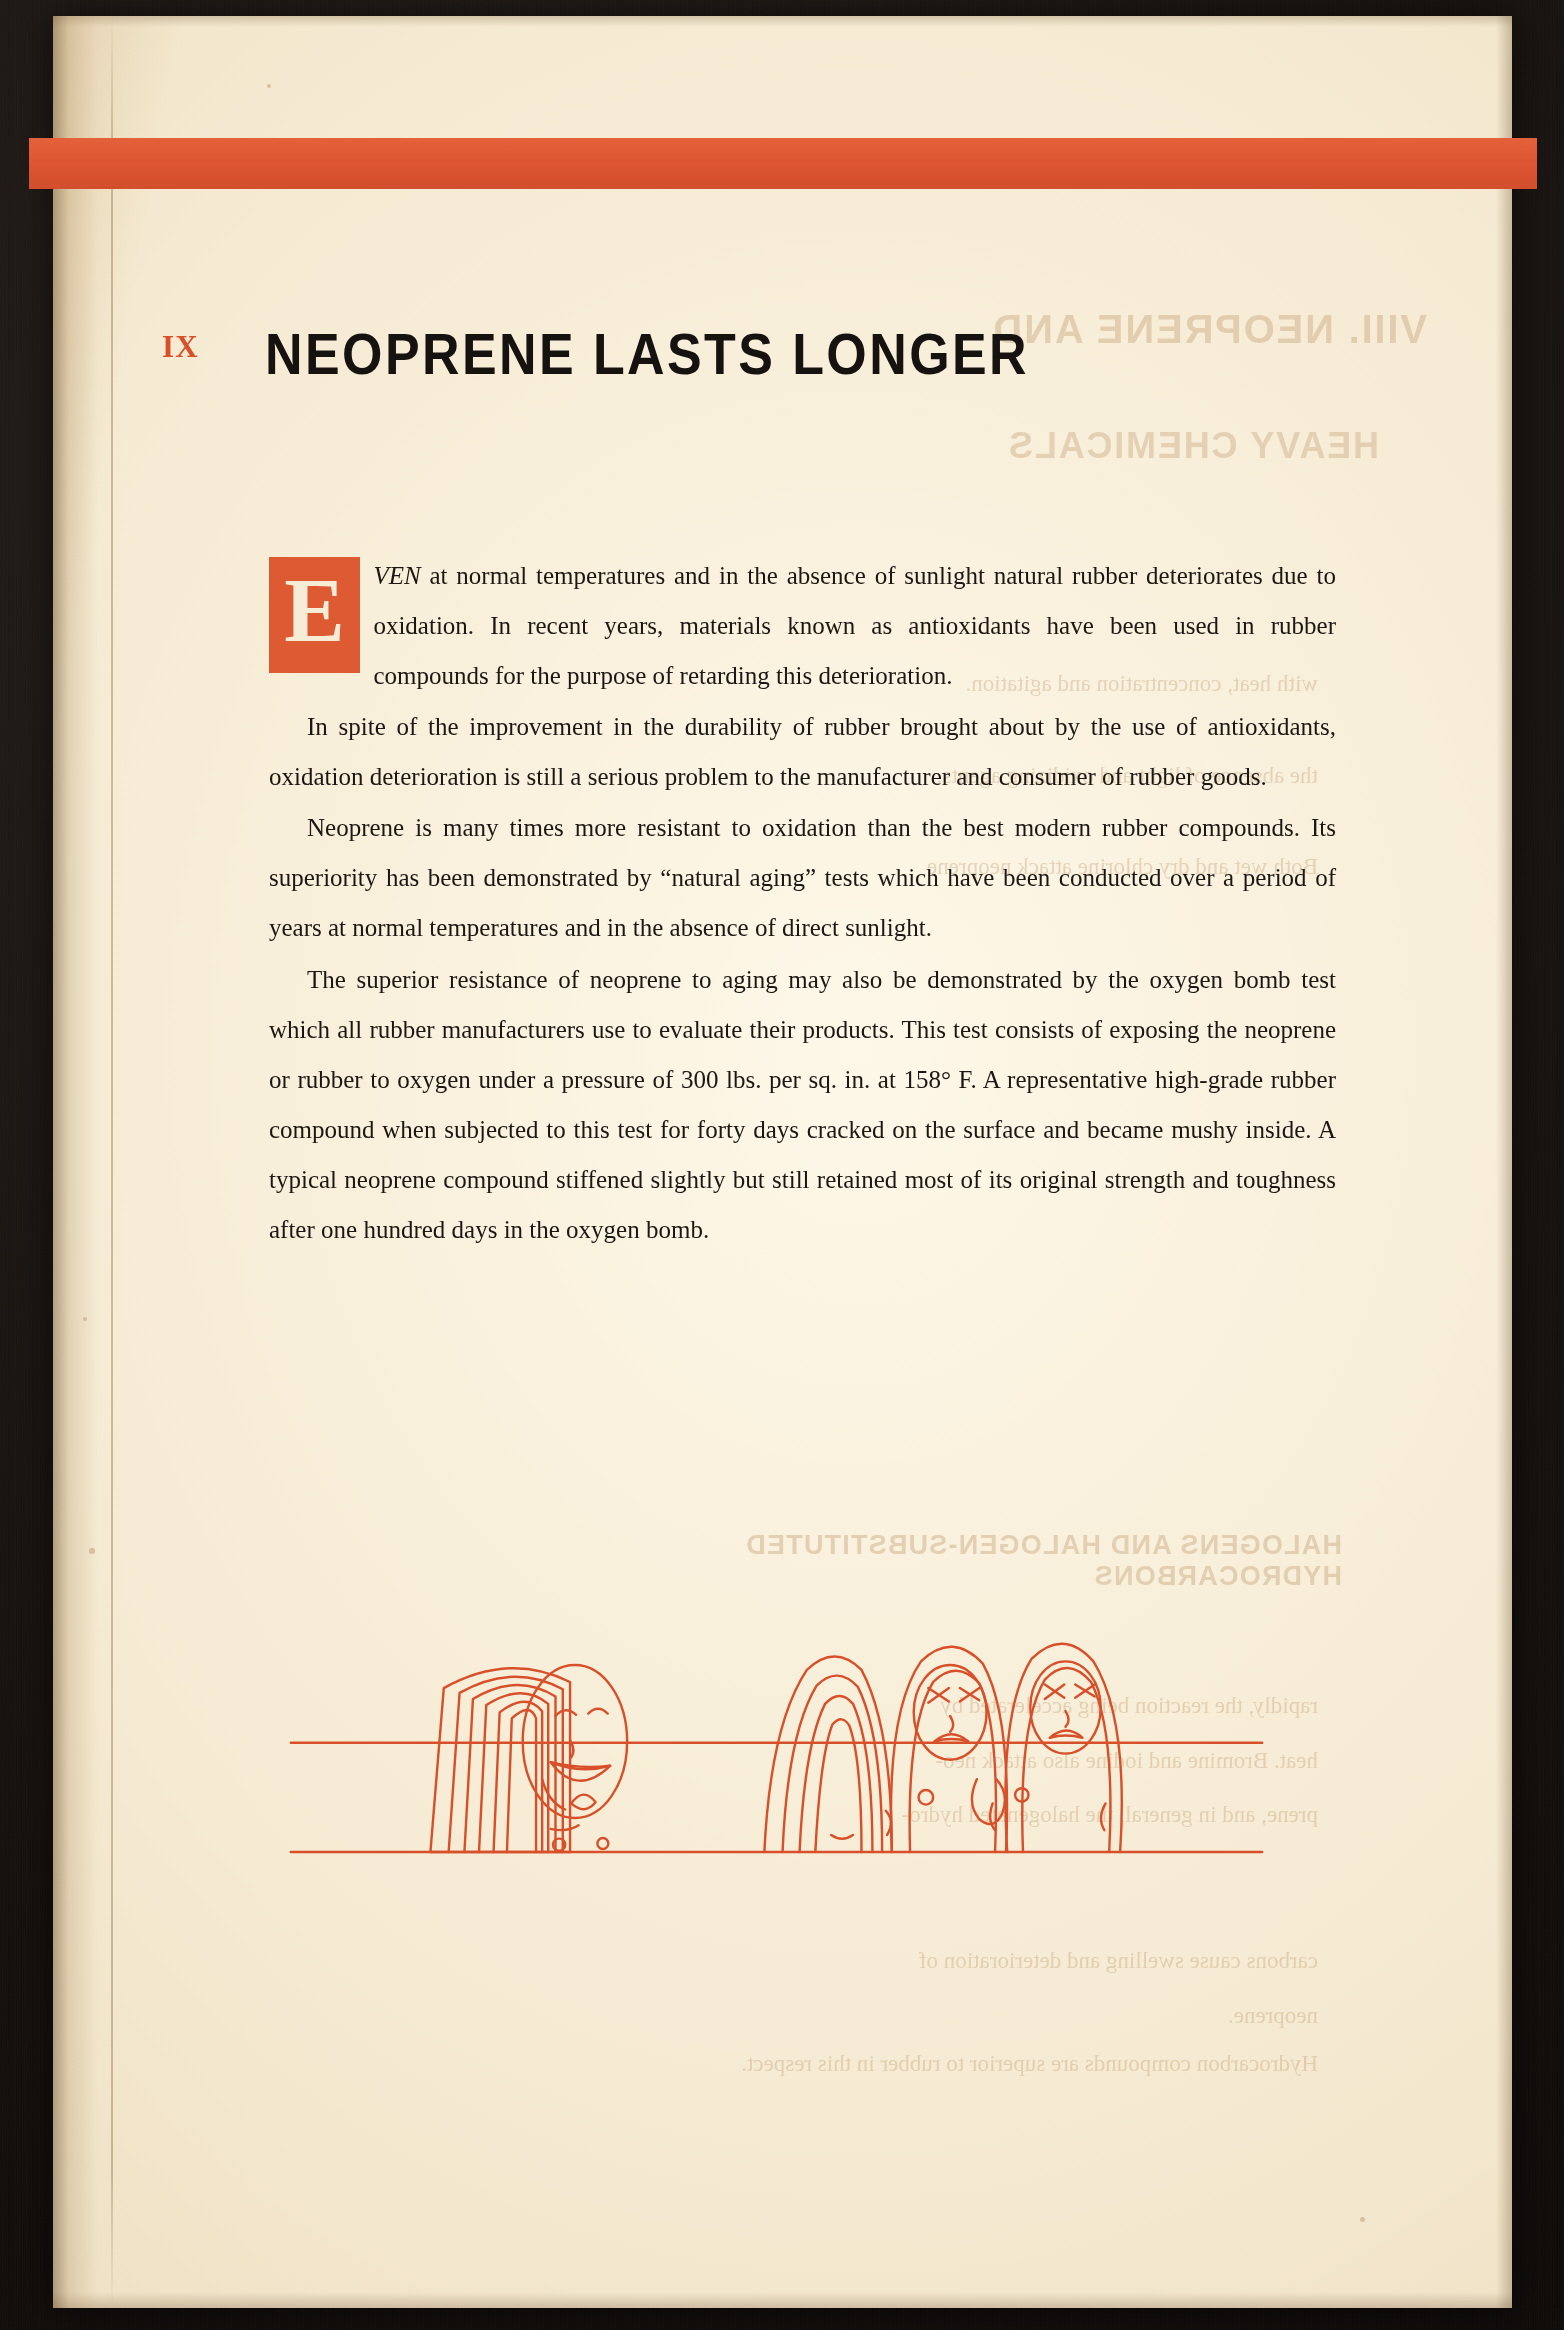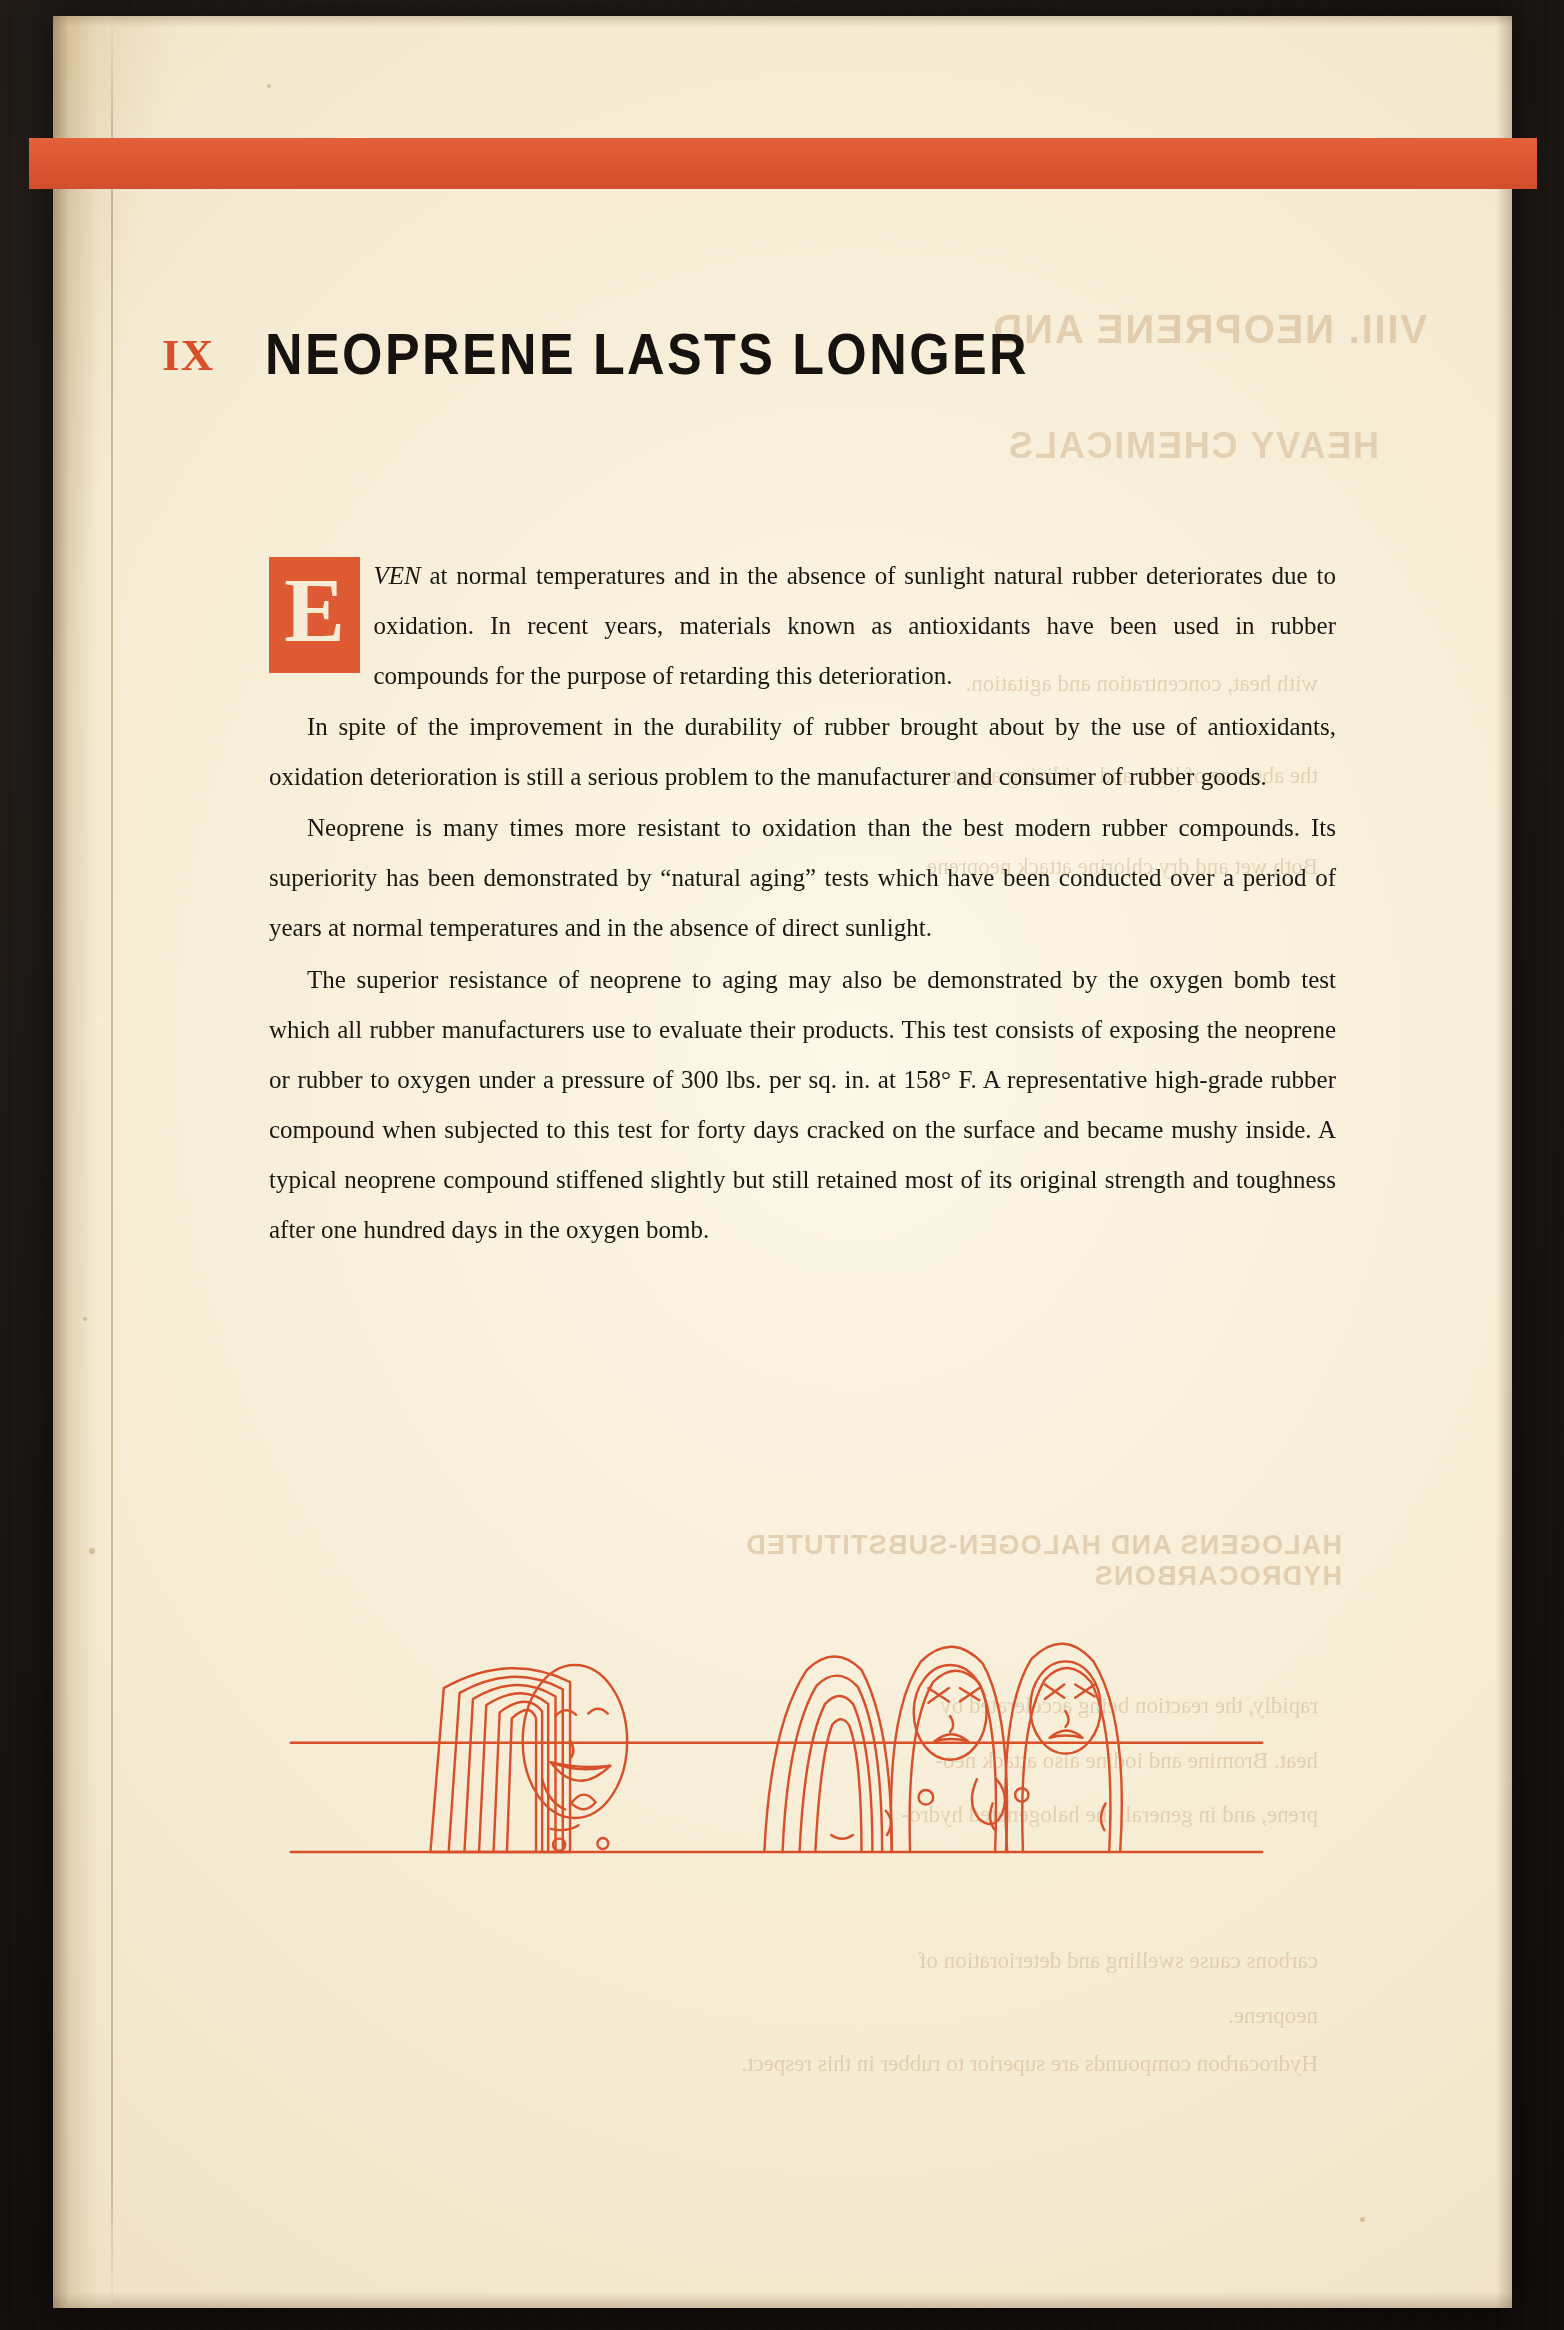--- a/index.html
+++ b/index.html
@@ -140,21 +140,21 @@
     left: 109px;
     top: 304px;
     width: 1155px;
     height: 67px;
   }
   .chapter-num {
     position: absolute;
     left: 0; top: 8.5px;
     font-family: "Liberation Serif", serif;
     font-weight: 700;
-    font-size: 45px;
+    font-size: 31px;
     color: #d8502a;
     letter-spacing: 1.2px;
   }
   .chapter-title {
     position: absolute;
     left: 103px; top: 0;
     font-family: "Liberation Sans", sans-serif;
     font-weight: 900;
     font-size: 52px;
     letter-spacing: 2.4px;

